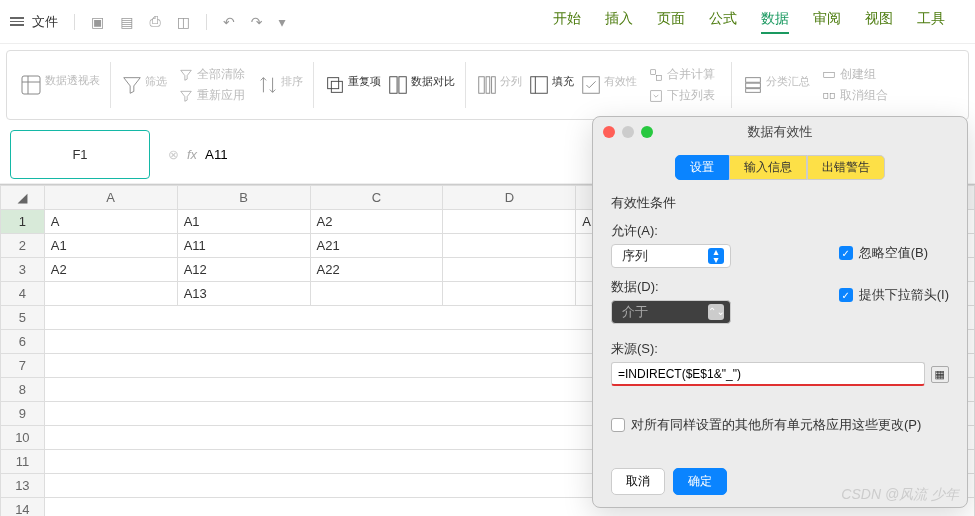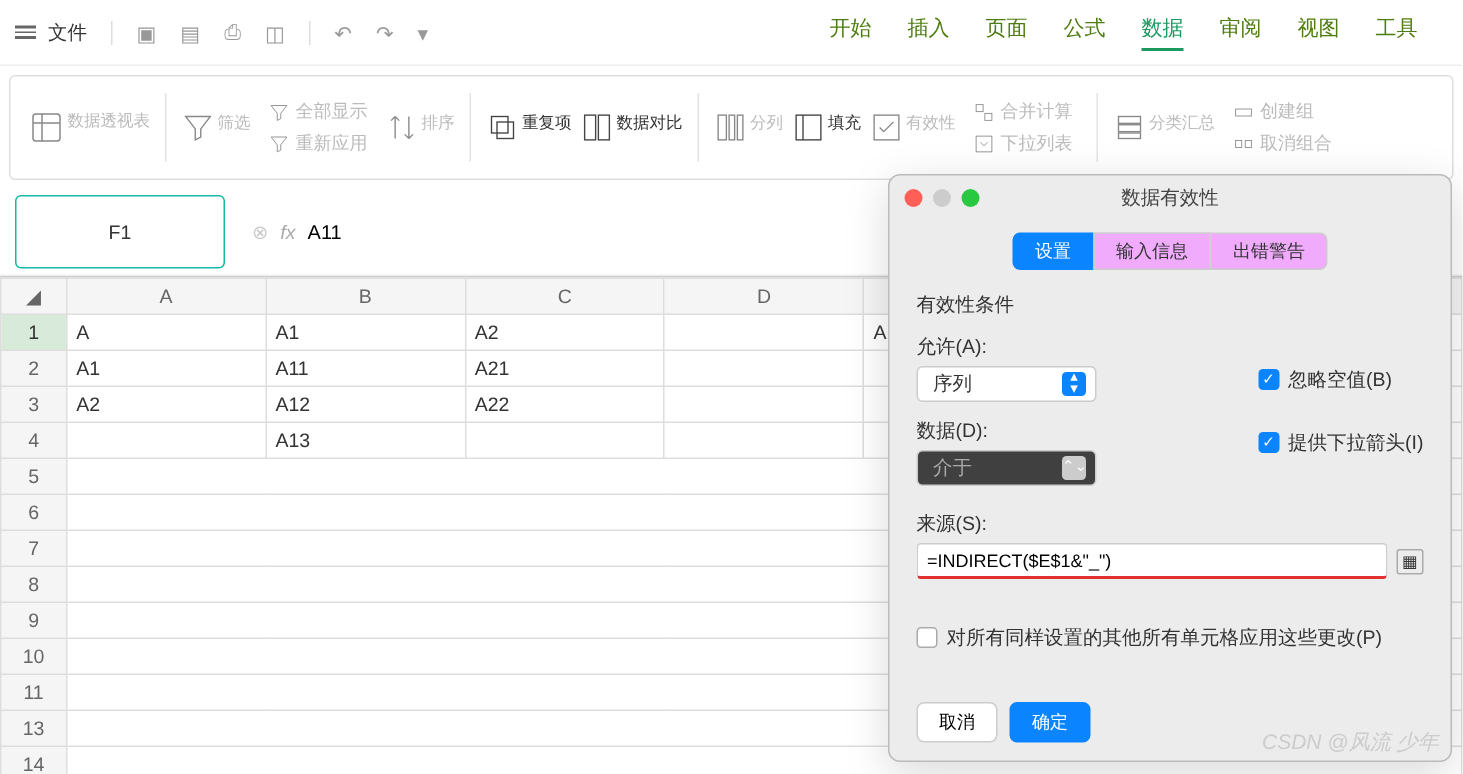--- a/index.html
+++ b/index.html
@@ -40,21 +40,21 @@
     .sheet th.sel-col, .sheet td.rowhead.sel-row { background: #d8ead9; color: #333;}
     .sheet td.selected { outline: 2px solid #1a9960; outline-offset: -1px; position: relative;}
     .dropdown-btn { position: absolute; right: -18px; top: 3px; width: 16px; height: 16px; border: 1px solid #999; background: #fff; display: flex; align-items: center; justify-content: center; font-size: 9px;}
     
     .dialog { position: absolute; top: 116px; left: 592px; width: 376px; height: 392px; background: #ececec; border: 1px solid #bbb; border-radius: 8px; box-shadow: 0 8px 30px rgba(0,0,0,0.15);}
     .dialog .titlebar { height: 30px; display: flex; align-items: center; padding: 0 10px; position: relative;}
     .dialog .traffic { display: flex; gap: 7px;}
     .dialog .traffic span { width: 12px; height: 12px; border-radius: 50%;}
     .dialog .title { position: absolute; left: 0; right: 0; text-align: center; font-size: 13px; color: #444;}
     .dialog .tabs { display: flex; justify-content: center; margin: 8px 0 14px;}
-    .dialog .tabs .seg { background: #f0abfc; border: 1px solid #ccc; padding: 3px 14px; font-size: 12px; cursor: pointer;}
+    .dialog .tabs .seg { background: #fde047; border: 1px solid #ccc; padding: 3px 14px; font-size: 12px; cursor: pointer;}
     .dialog .tabs .seg:first-child { border-radius: 5px 0 0 5px;}
     .dialog .tabs .seg:last-child { border-radius: 0 5px 5px 0;}
     .dialog .tabs .seg.active { background: #0a84ff; color: #fff; border-color: #0a84ff;}
     .dialog .body { padding: 0 18px; font-size: 13px; color: #333;}
     .dialog .body .section-title { margin-bottom: 10px;}
     .dialog .body .field { margin-bottom: 10px;}
     .dialog .body label { display: block; margin-bottom: 4px;}
     .dialog .select { display: inline-flex; align-items: center; background: #fff; border-radius: 4px; padding: 2px 6px 2px 10px; border: 1px solid #ccc; width: 120px; justify-content: space-between;}
     .dialog .select.disabled { color: #aaa; background: #404040;}
     .dialog .select .caret { background: #0a84ff; color: #fff; width: 16px; height: 16px; border-radius: 3px; text-align: center; font-size: 10px; line-height: 8px; display: flex; flex-direction: column; justify-content: center;}
@@ -115,21 +115,21 @@
     <svg width="22" height="22" viewBox="0 0 24 24">
         <path d="M3 4h18l-7 9v6l-4 2v-8z"></path>
       </svg>
     <span>筛选</span>
   </div>
   <div class="group small-row disabled">
     <div class="item-h">
         <svg width="14" height="14" viewBox="0 0 24 24">
           <path d="M3 4h18l-7 9v6l-4 2v-8z"></path>
         </svg>
-        <span>全部显示</span>
+        <span>全部清除</span>
       </div>
     <div class="item-h">
         <svg width="14" height="14" viewBox="0 0 24 24">
           <path d="M3 4h18l-7 9v6l-4 2v-8z"></path>
         </svg>
         <span>重新应用</span>
       </div>
   </div>
   <div class="item-v disabled">
     <svg width="22" height="22" viewBox="0 0 24 24">

